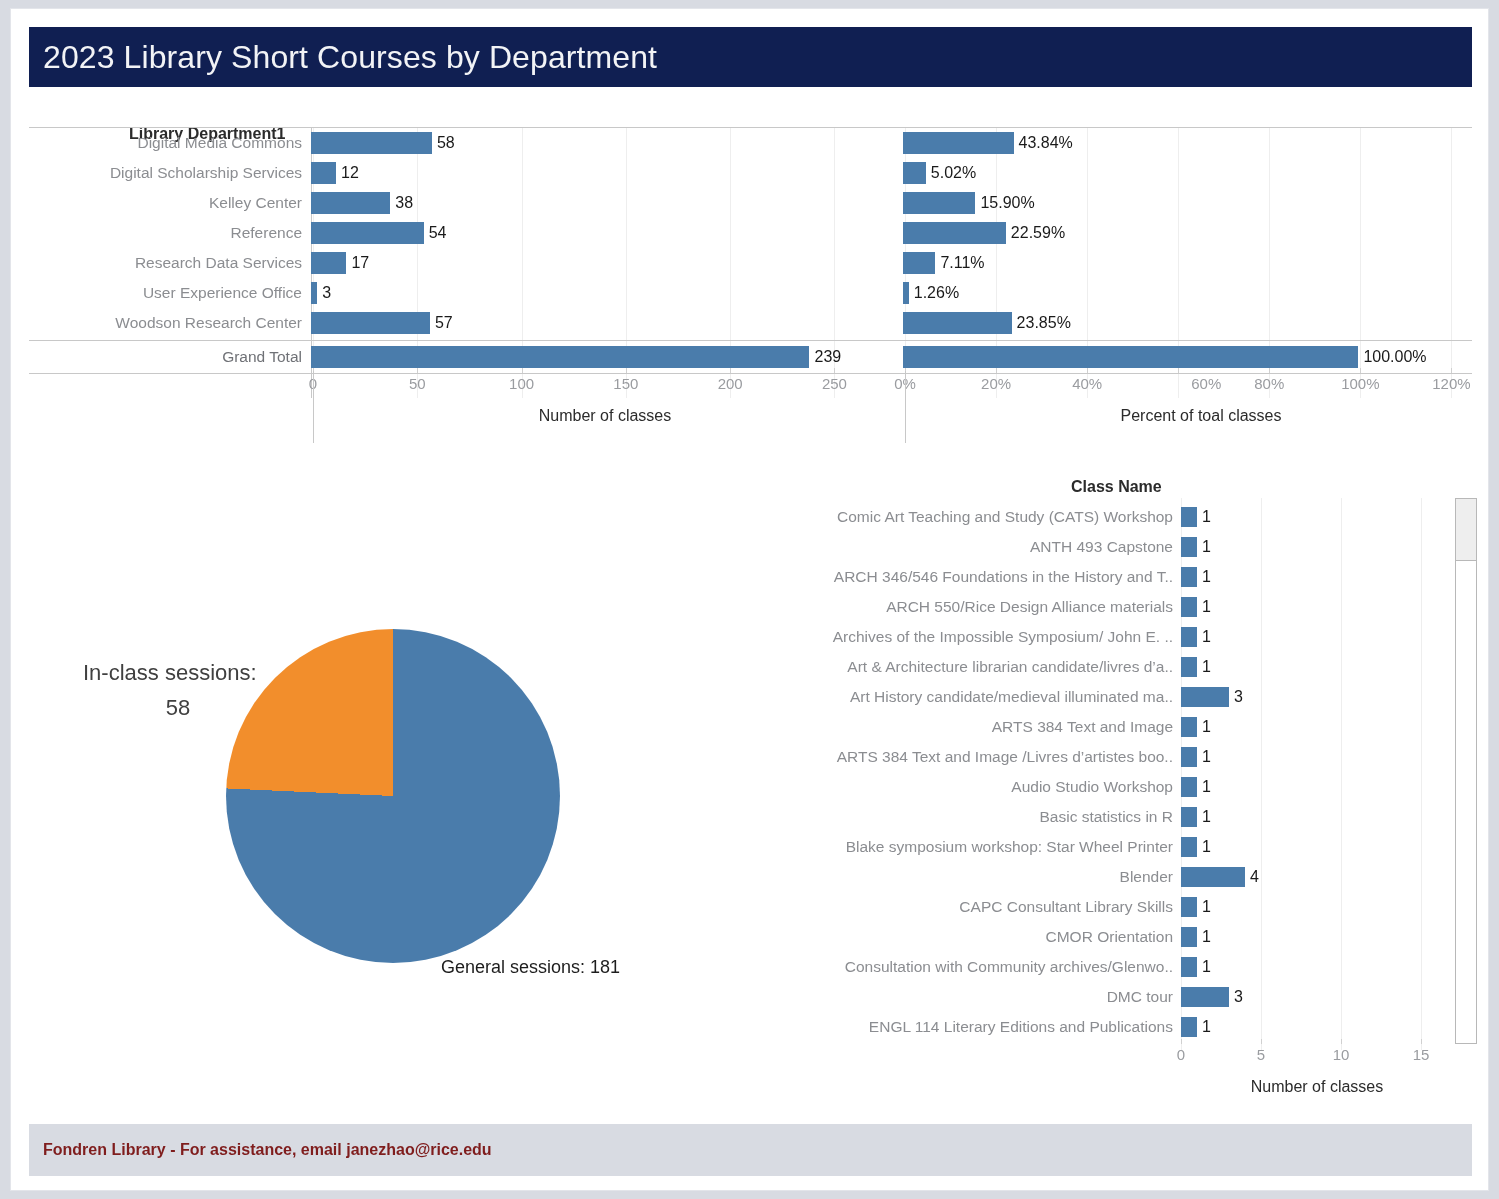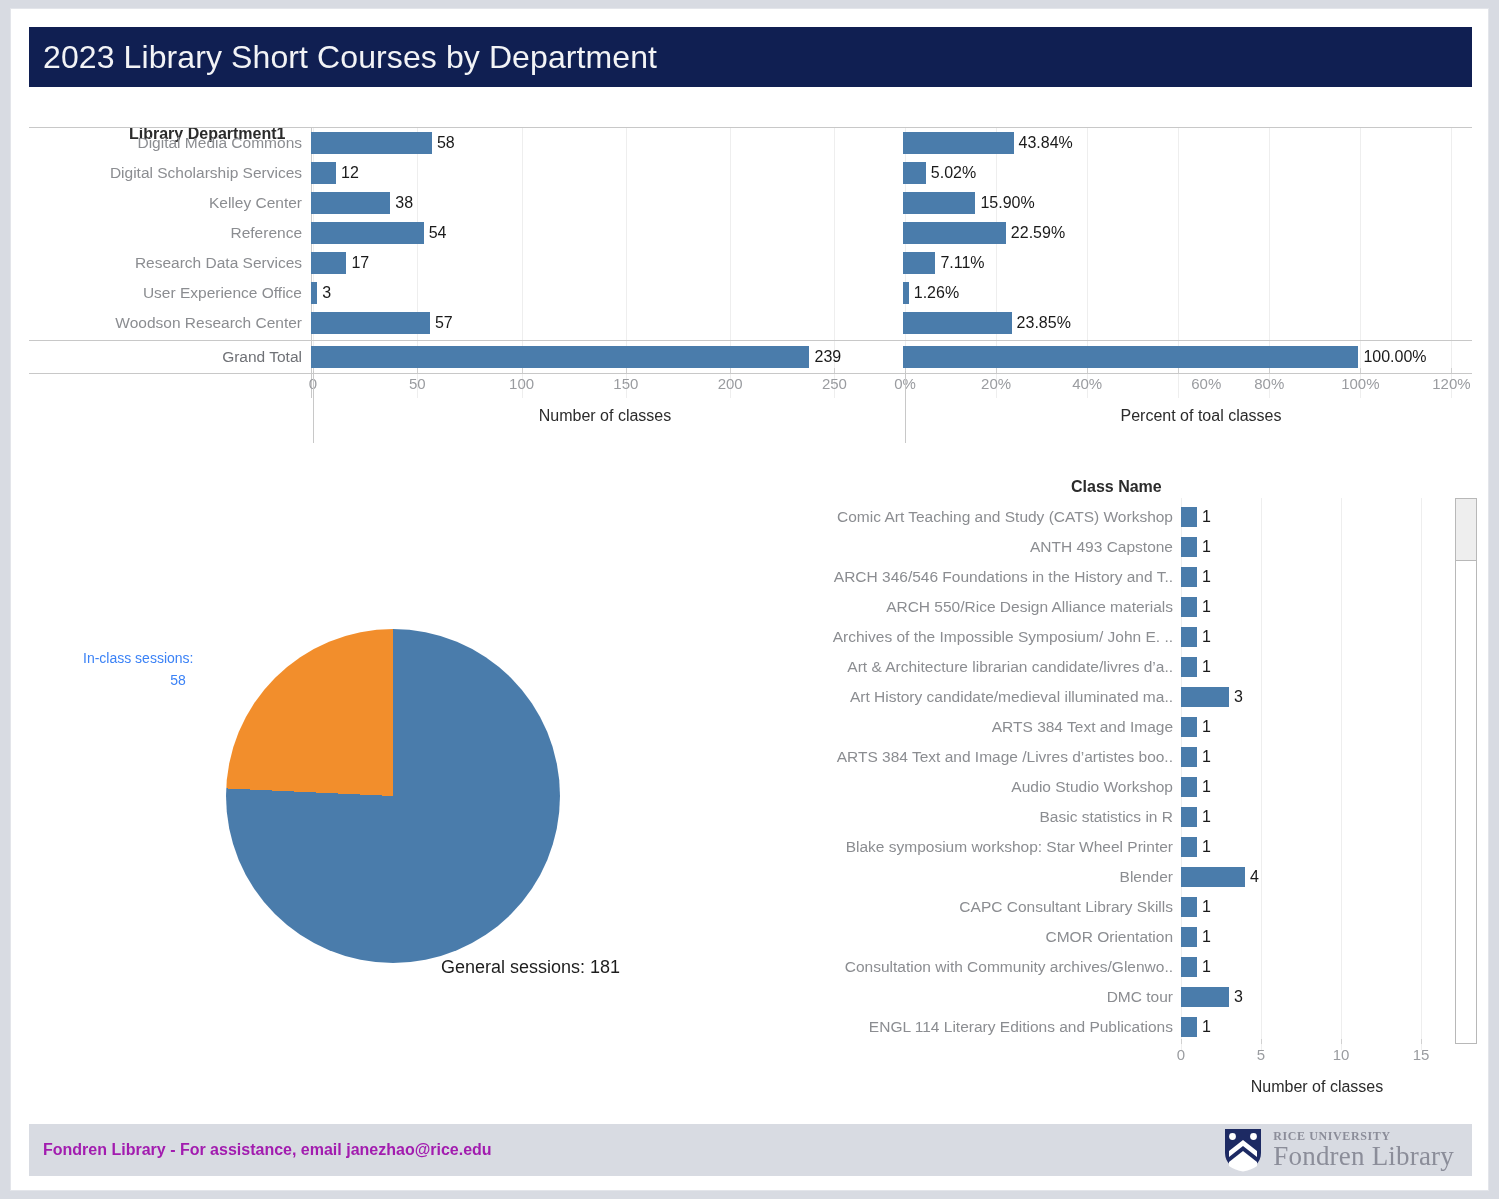--- a/index.html
+++ b/index.html
@@ -85,22 +85,22 @@
   .axis .tickmark { position: absolute; top: -5px; width: 1px; height: 5px; background: #d0d0d0; }
 
   
   #pie-panel { position: absolute; left: 60px; top: 470px; width: 660px; height: 560px; }
   #pie {
     position: absolute; left: 155px; top: 150px;
     width: 334px; height: 334px; border-radius: 50%;
     background: conic-gradient(from 0deg, #4a7cab 0deg 272.6deg, #f28e2c 272.6deg 360deg);
   }
   #pie-label-left {
-    position: absolute; left: 12px; top: 168px; width: 190px;
-    text-align: left; font-size: 14px; color: #3b82f6; line-height: 1.6;
+    position: absolute; left: 12px; top: 176px; width: 190px;
+    text-align: left; font-size: 22px; color: #404040; line-height: 1.6;
   }
   #pie-label-left .num { display: block; text-align: center; }
   #pie-label-bottom {
     position: absolute; left: 370px; top: 478px;
     font-size: 18px; color: #1d1d1d; white-space: nowrap;
   }
 
   
   #class-panel { position: absolute; left: 730px; top: 465px; width: 740px; height: 640px; }
   #class-caption { left: 330px; top: 4px; position: absolute; font-size: 16px; font-weight: 700; color: #2b2b2b; }
@@ -125,21 +125,21 @@
   }
 
   
   #footer {
     position: absolute; left: 18px; bottom: 14px;
     width: 1443px; height: 52px;
     background: #d8dbe2;
     display: flex; align-items: center; justify-content: space-between;
   }
   #footer-text {
-    font-size: 16px; color: #a21caf; font-weight: 600;
+    font-size: 16px; color: #7f1d1d; font-weight: 600;
     padding-left: 14px; white-space: nowrap;
   }
   #logo { display: flex; align-items: center; padding-right: 18px; gap: 10px; }
   #logo-text { line-height: 1.05; }
   #logo-rice {
     font-family: "Liberation Serif", serif;
     font-size: 12px; letter-spacing: .6px; color: #8b8d99; font-weight: 700;
   }
   #logo-fondren {
     font-family: "Liberation Serif", serif;
@@ -478,29 +478,15 @@
         <div class="tick" style="left: 160px;">10</div>
         <div class="tickmark" style="left: 160px;"></div>
         <div class="tick" style="left: 240px;">15</div>
         <div class="tickmark" style="left: 240px;"></div>
         <div class="atitle">Number of classes</div>
       </div>
   </div>
 
   <div id="footer">
     <div id="footer-text">Fondren Library - For assistance, email janezhao@rice.edu</div>
-    <div id="logo">
-      <svg width="40" height="46" viewBox="0 0 40 46">
-        <path d="M2 2 H38 V26 C38 36 30 42 20 44 C10 42 2 36 2 26 Z" fill="#1d2a63"></path>
-        <path d="M20 13 L34 24 L34 30 L20 19 L6 30 L6 24 Z" fill="#ffffff"></path>
-        <path d="M20 24 L34 35 L34 39 C30 42 25 43.6 20 44.6 C15 43.6 10 42 6 39 L6 35 Z" fill="#ffffff"></path>
-        <circle cx="9.5" cy="9.5" r="3.4" fill="#ffffff"></circle>
-        <circle cx="30.5" cy="9.5" r="3.4" fill="#ffffff"></circle>
-        <circle cx="20" cy="33" r="3.4" fill="#ffffff"></circle>
-      </svg>
-      <div id="logo-text">
-        <div id="logo-rice">RICE UNIVERSITY</div>
-        <div id="logo-fondren">Fondren Library</div>
-      </div>
-    </div>
   </div>
 
 </div>
 
 </body></html>

